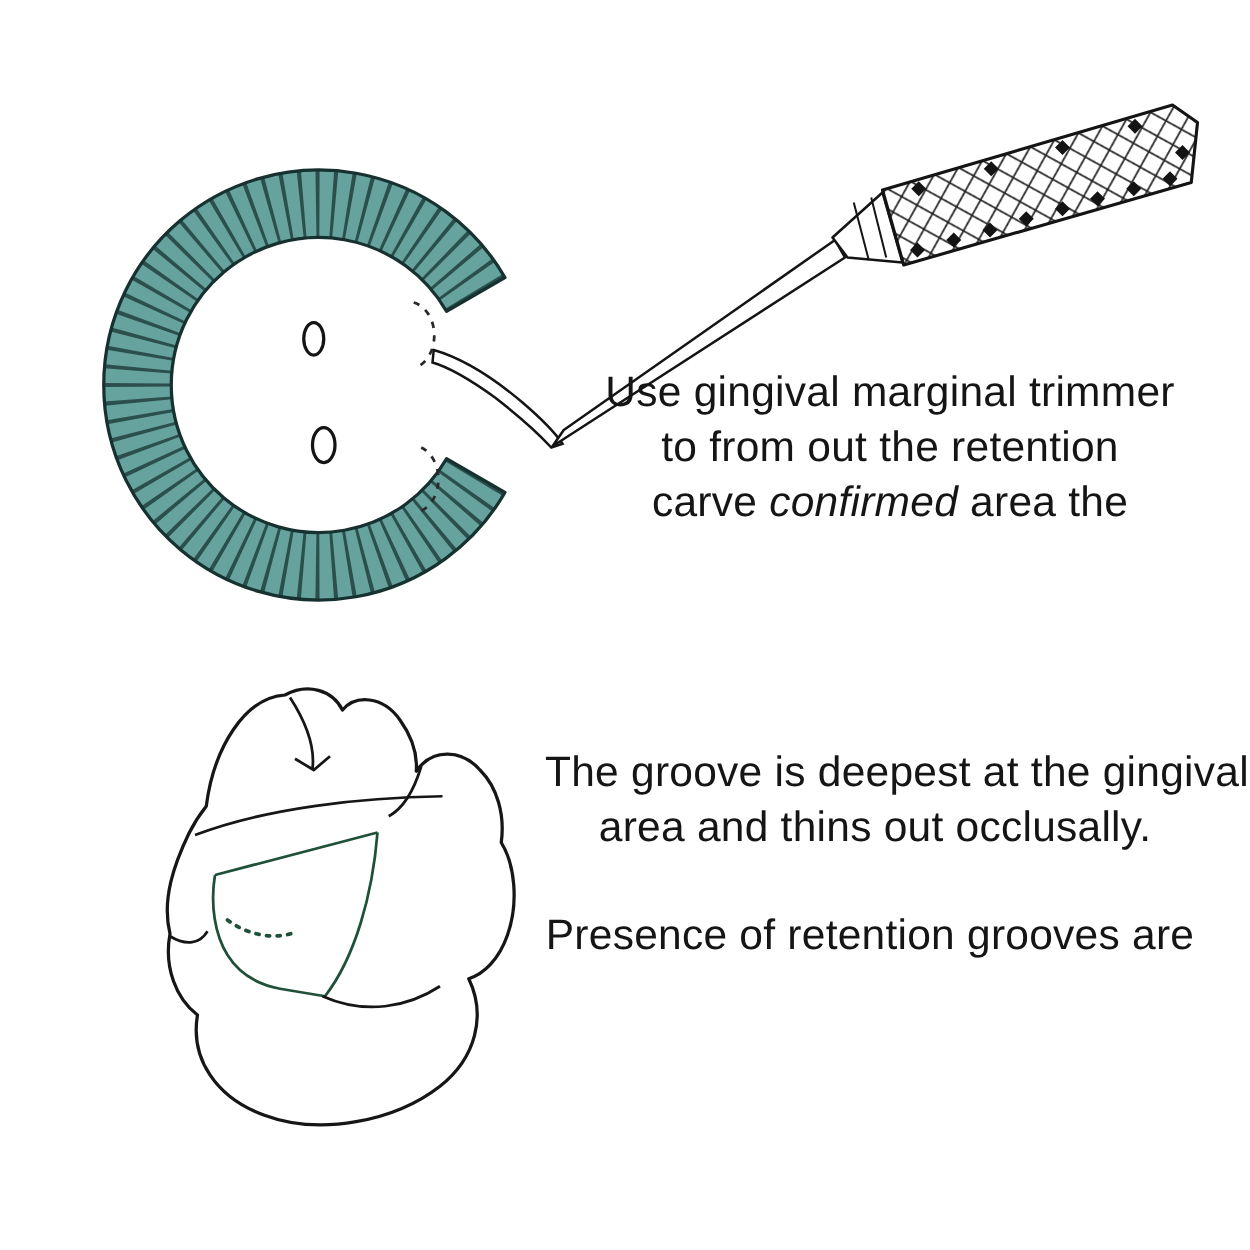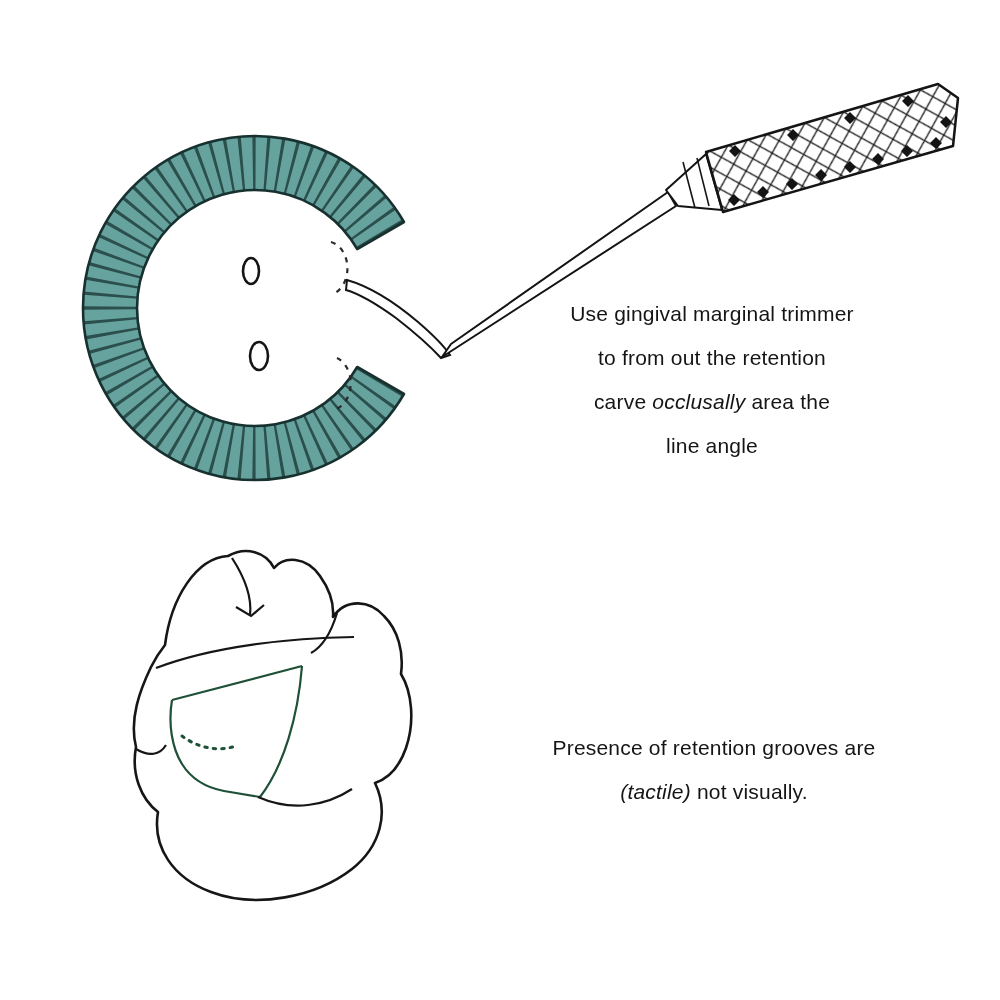--- a/index.html
+++ b/index.html
@@ -1,21 +1,21 @@
 <!DOCTYPE html>
 <html><head>
 <meta charset="utf-8">
 <style>
   html,body{margin:0;padding:0;background:#ffffff;}
   .page{
     position:relative;width:1000px;height:1000px;background:#ffffff;
     font-family:"Liberation Sans", sans-serif;color:#141414;overflow:hidden;
   }
   .art{position:absolute;left:0;top:0;}
-  .caption{position:absolute;text-align:center;font-size:21px;line-height:44px;color:#151515;letter-spacing:.2px;}
+  .caption{position:absolute;text-align:center;font-size:34px;line-height:44px;color:#151515;letter-spacing:.2px;}
   .caption em{font-style:italic;}
   .cap-line{white-space:nowrap;}
 </style>
 </head>
 <body>
 
 <div class="page">
 
   <svg class="art" width="1000" height="1000" viewBox="0 0 1000 1000">
     <defs>
@@ -58,26 +58,26 @@
       <path d="M182,736 C198,748 218,752 236,746" fill="none" stroke-width="3" stroke-dasharray="2.5 6" stroke-linecap="round" stroke="#1f5038"></path>
       <path d="M258,797 C292,812 326,806 352,789" fill="none" stroke="#161616" stroke-width="2.2"></path>
       <path d="M136,749 C149,757 160,755 166,745" fill="none" stroke="#161616" stroke-width="2.2"></path>
     </g>
   </svg>
 
   <div class="caption" style="left:480px;top:292px;width:464px;">
     <div class="cap-line">Use gingival marginal trimmer</div>
     <div class="cap-line">to from out the retention</div>
     <div class="cap-line">
-      <span>carve </span><em>occlusally</em><span> area the</span>
+      <span>carve </span><em>confirmed</em><span> area the</span>
     </div>
-    <div class="cap-line">line angle</div>
   </div>
 
+  <div class="caption" style="left:436px;top:596px;width:528px;">
+    <div class="cap-line">The groove is deepest at the gingival</div>
+    <div class="cap-line">area and thins out occlusally.</div>
+  </div>
 
-  <div class="caption" style="left:442px;top:726px;width:544px;">
+  <div class="caption" style="left:424px;top:726px;width:544px;">
     <div class="cap-line">Presence of retention grooves are</div>
-    <div class="cap-line">
-      <em>(tactile)</em><span> not visually.</span>
-    </div>
   </div>
 
 </div>
 
 </body></html>

